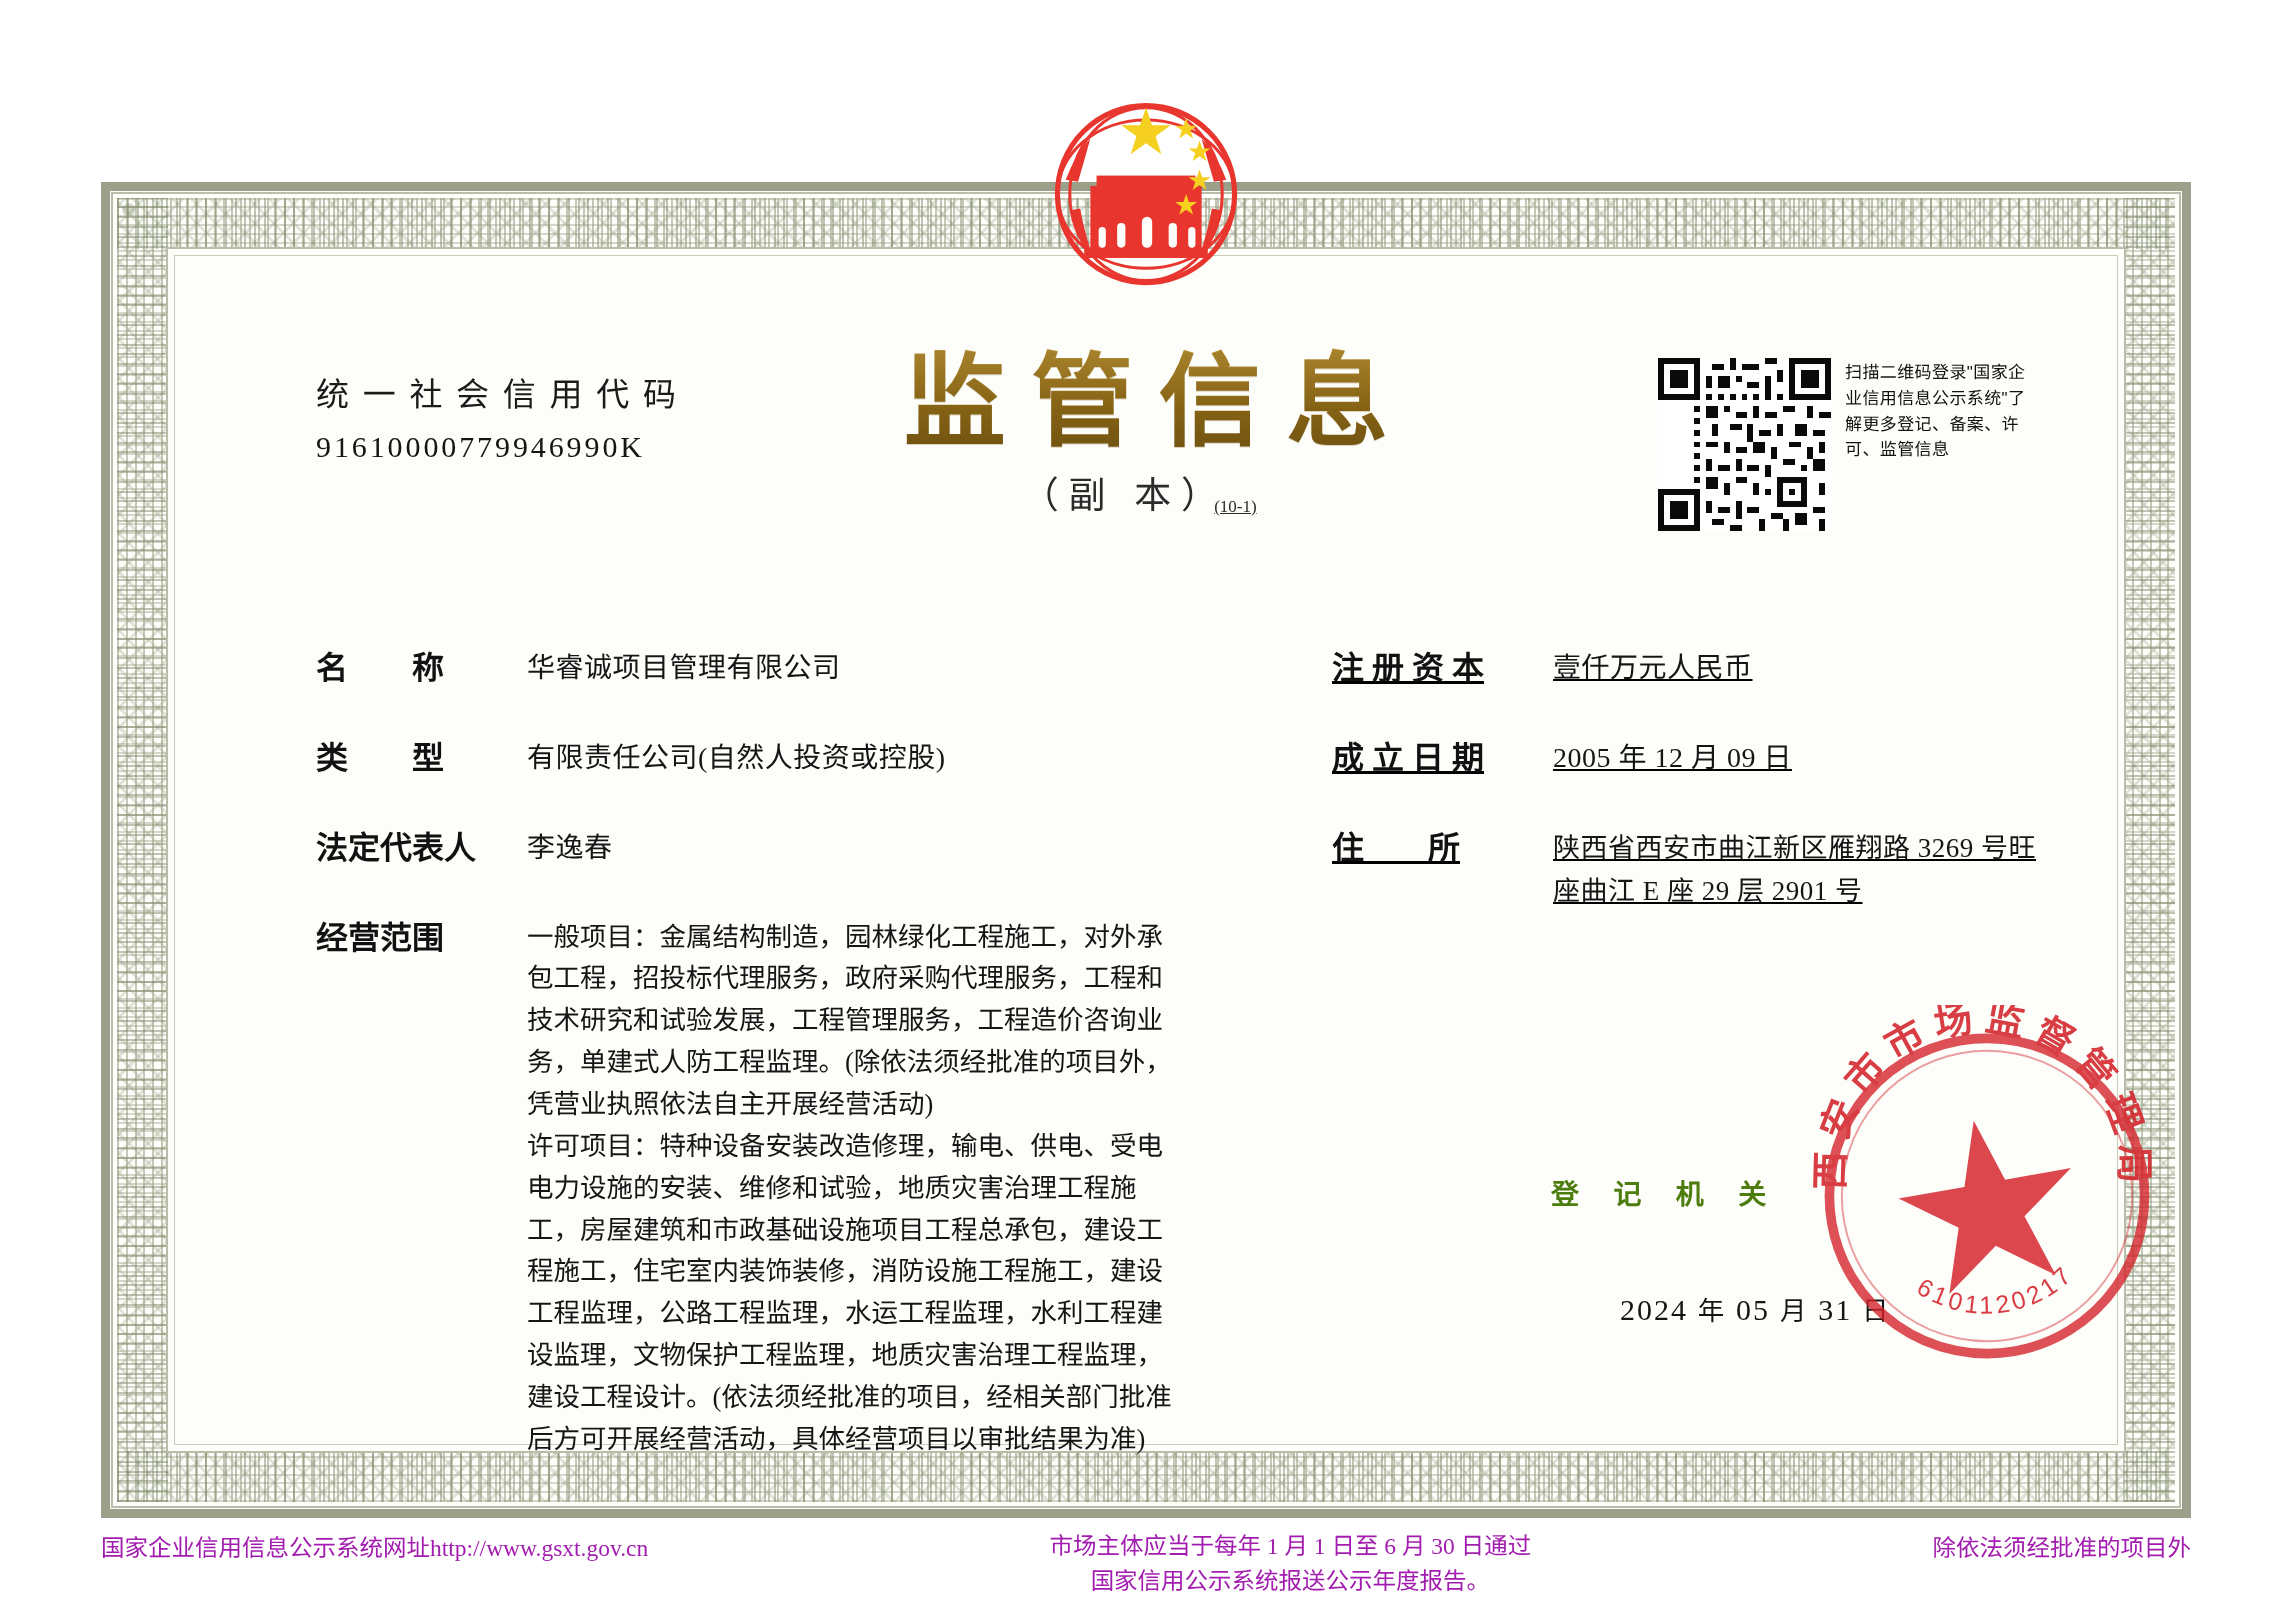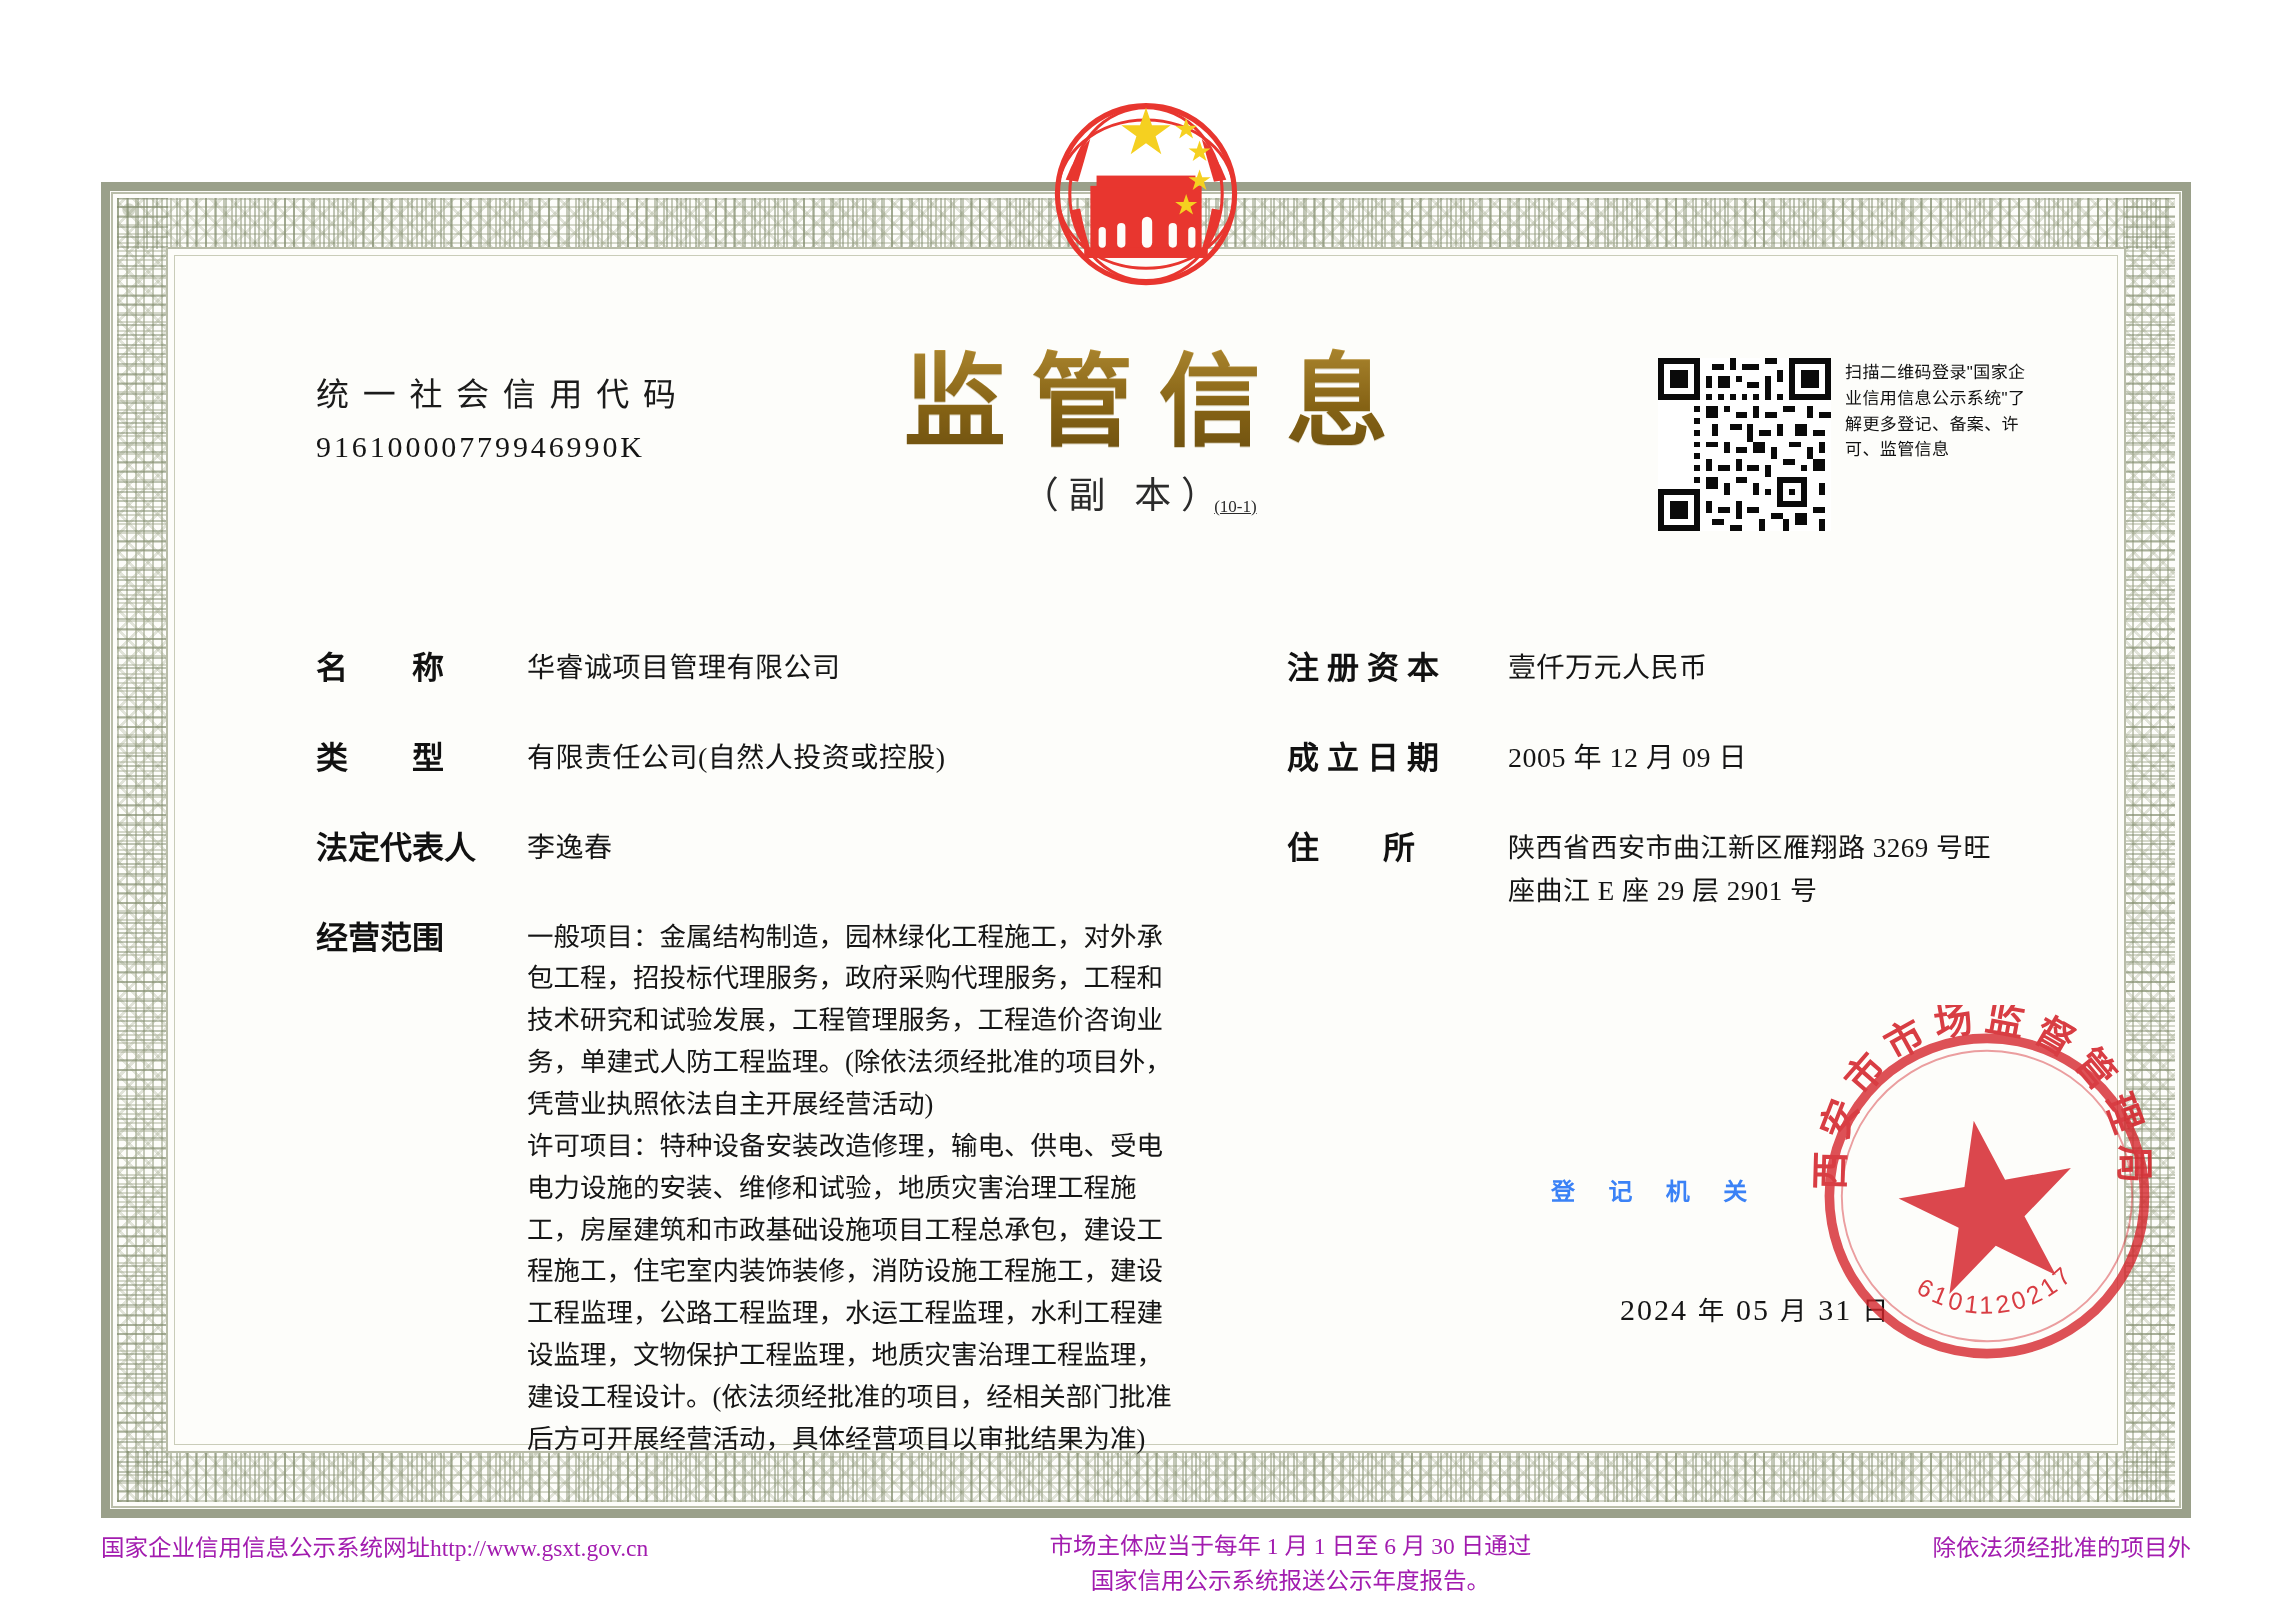--- a/index.html
+++ b/index.html
@@ -226,23 +226,24 @@
 
   
   .col-left {
     position: absolute;
     left: 137px;
     top: 382px;
     width: 863px;
   }
   .col-right {
     position: absolute;
-    left: 1108px;
+    left: 1153px;
     top: 382px;
     width: 745px;
+    text-decoration: underline;
   }
   .field {
     display: flex;
     align-items: flex-start;
     margin-bottom: 43px;
   }
   .field-label {
     font-size: 32px;
     font-weight: bold;
     color: #111;
@@ -271,24 +272,24 @@
     letter-spacing: 0;
   }
 
   
   #authority-block {
     position: absolute;
     left: 1372px;
     top: 912px;
   }
   #authority-label {
-    font-size: 24px;
+    font-size: 28px;
     font-weight: bold;
     letter-spacing: 13.7px;
-    color: #3b82f6;
+    color: #4d7c0f;
   }
   #date-line {
     position: absolute;
     left: 1441px;
     top: 1029px;
     font-size: 30px;
     color: #151515;
     letter-spacing: 2px;
     display: flex;
     align-items: baseline;

